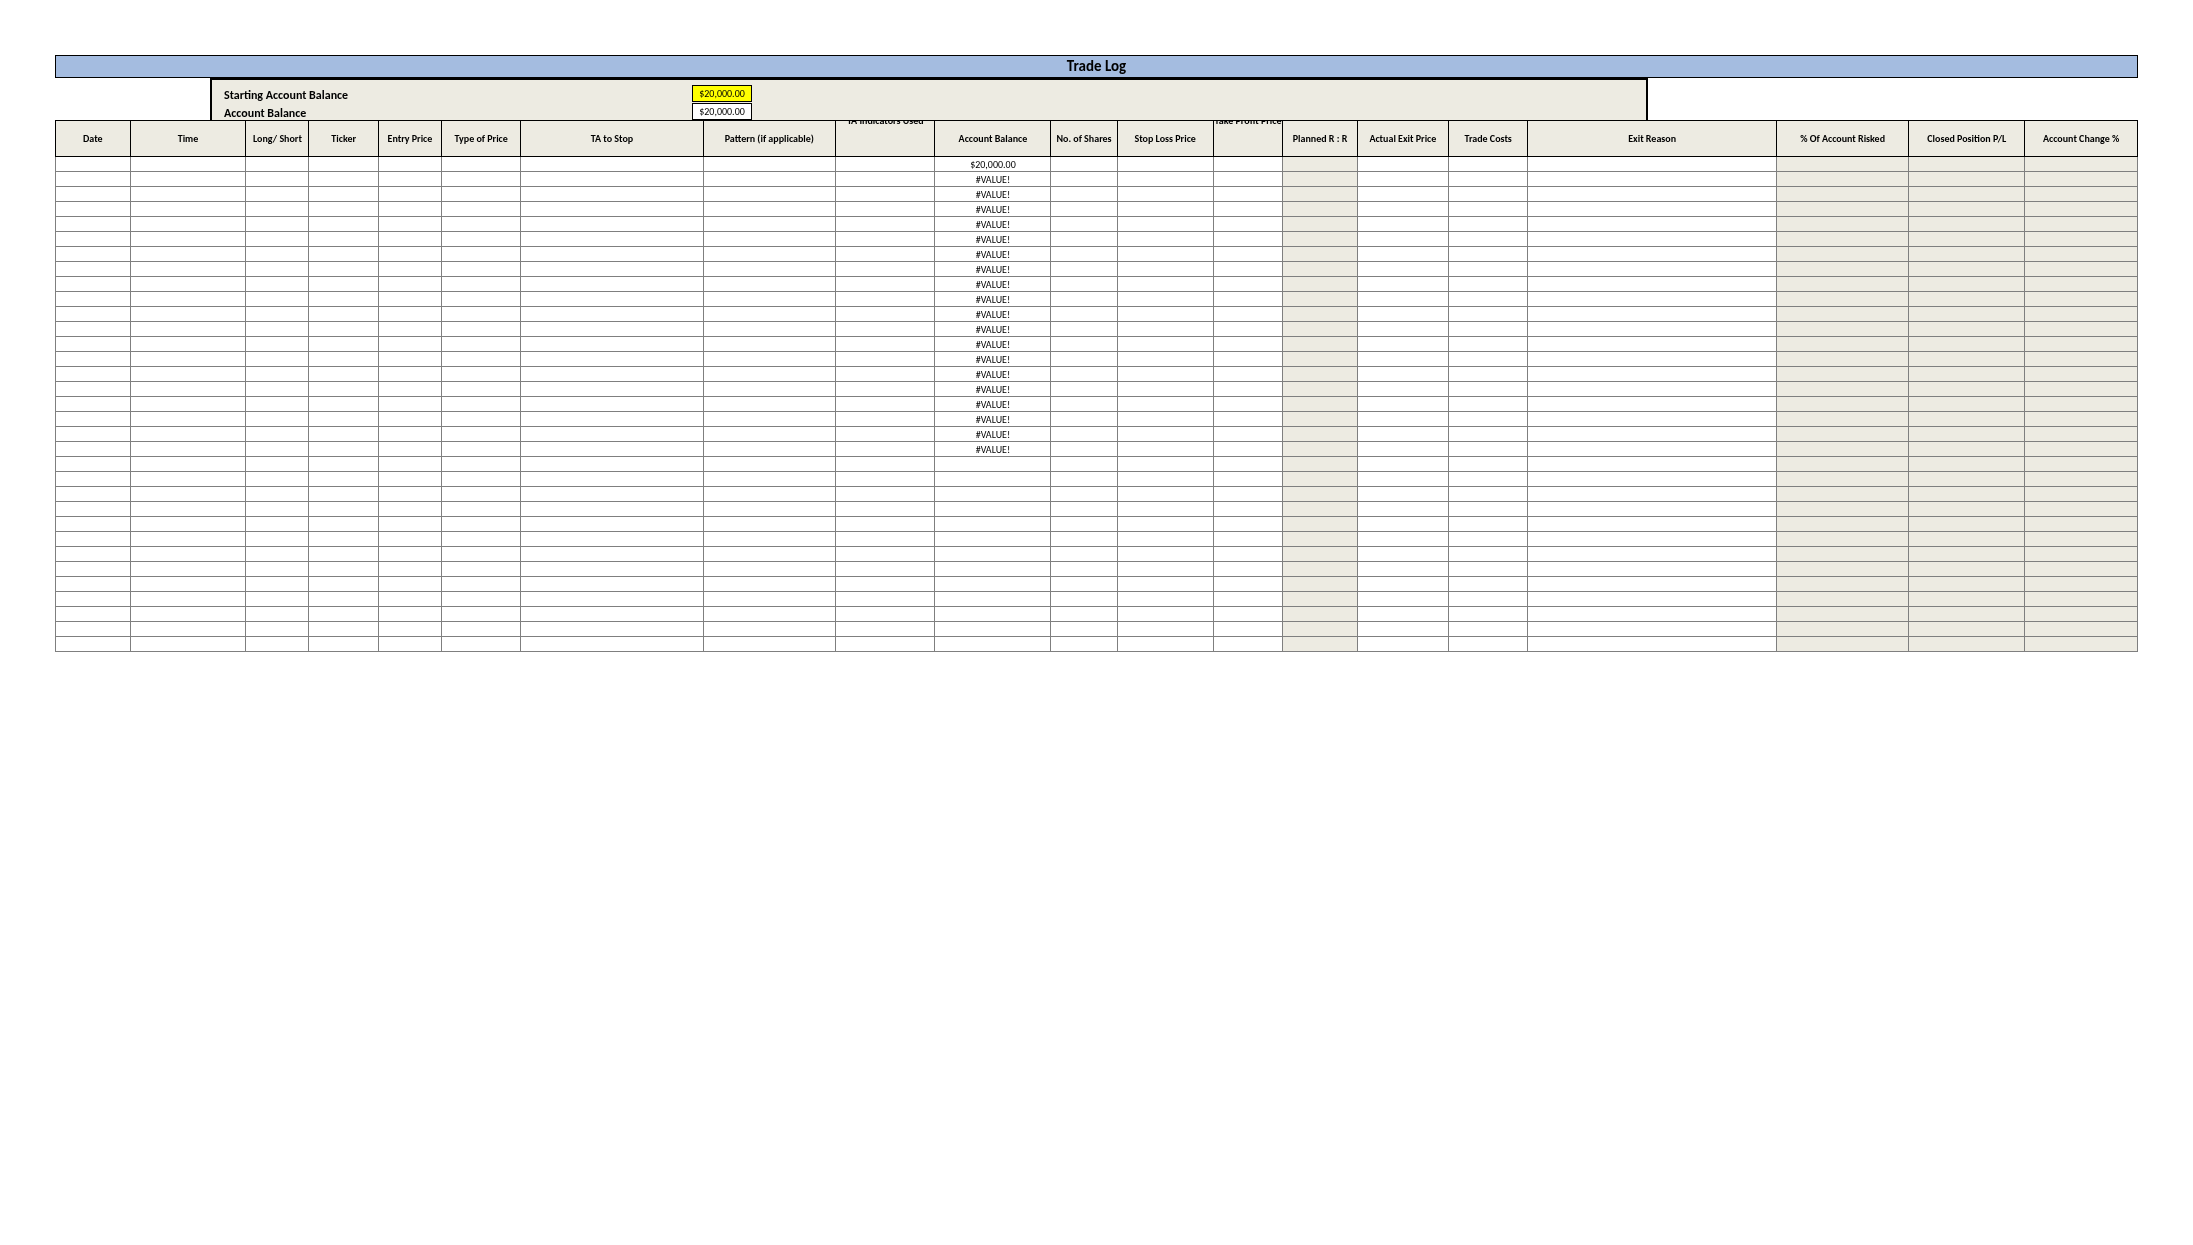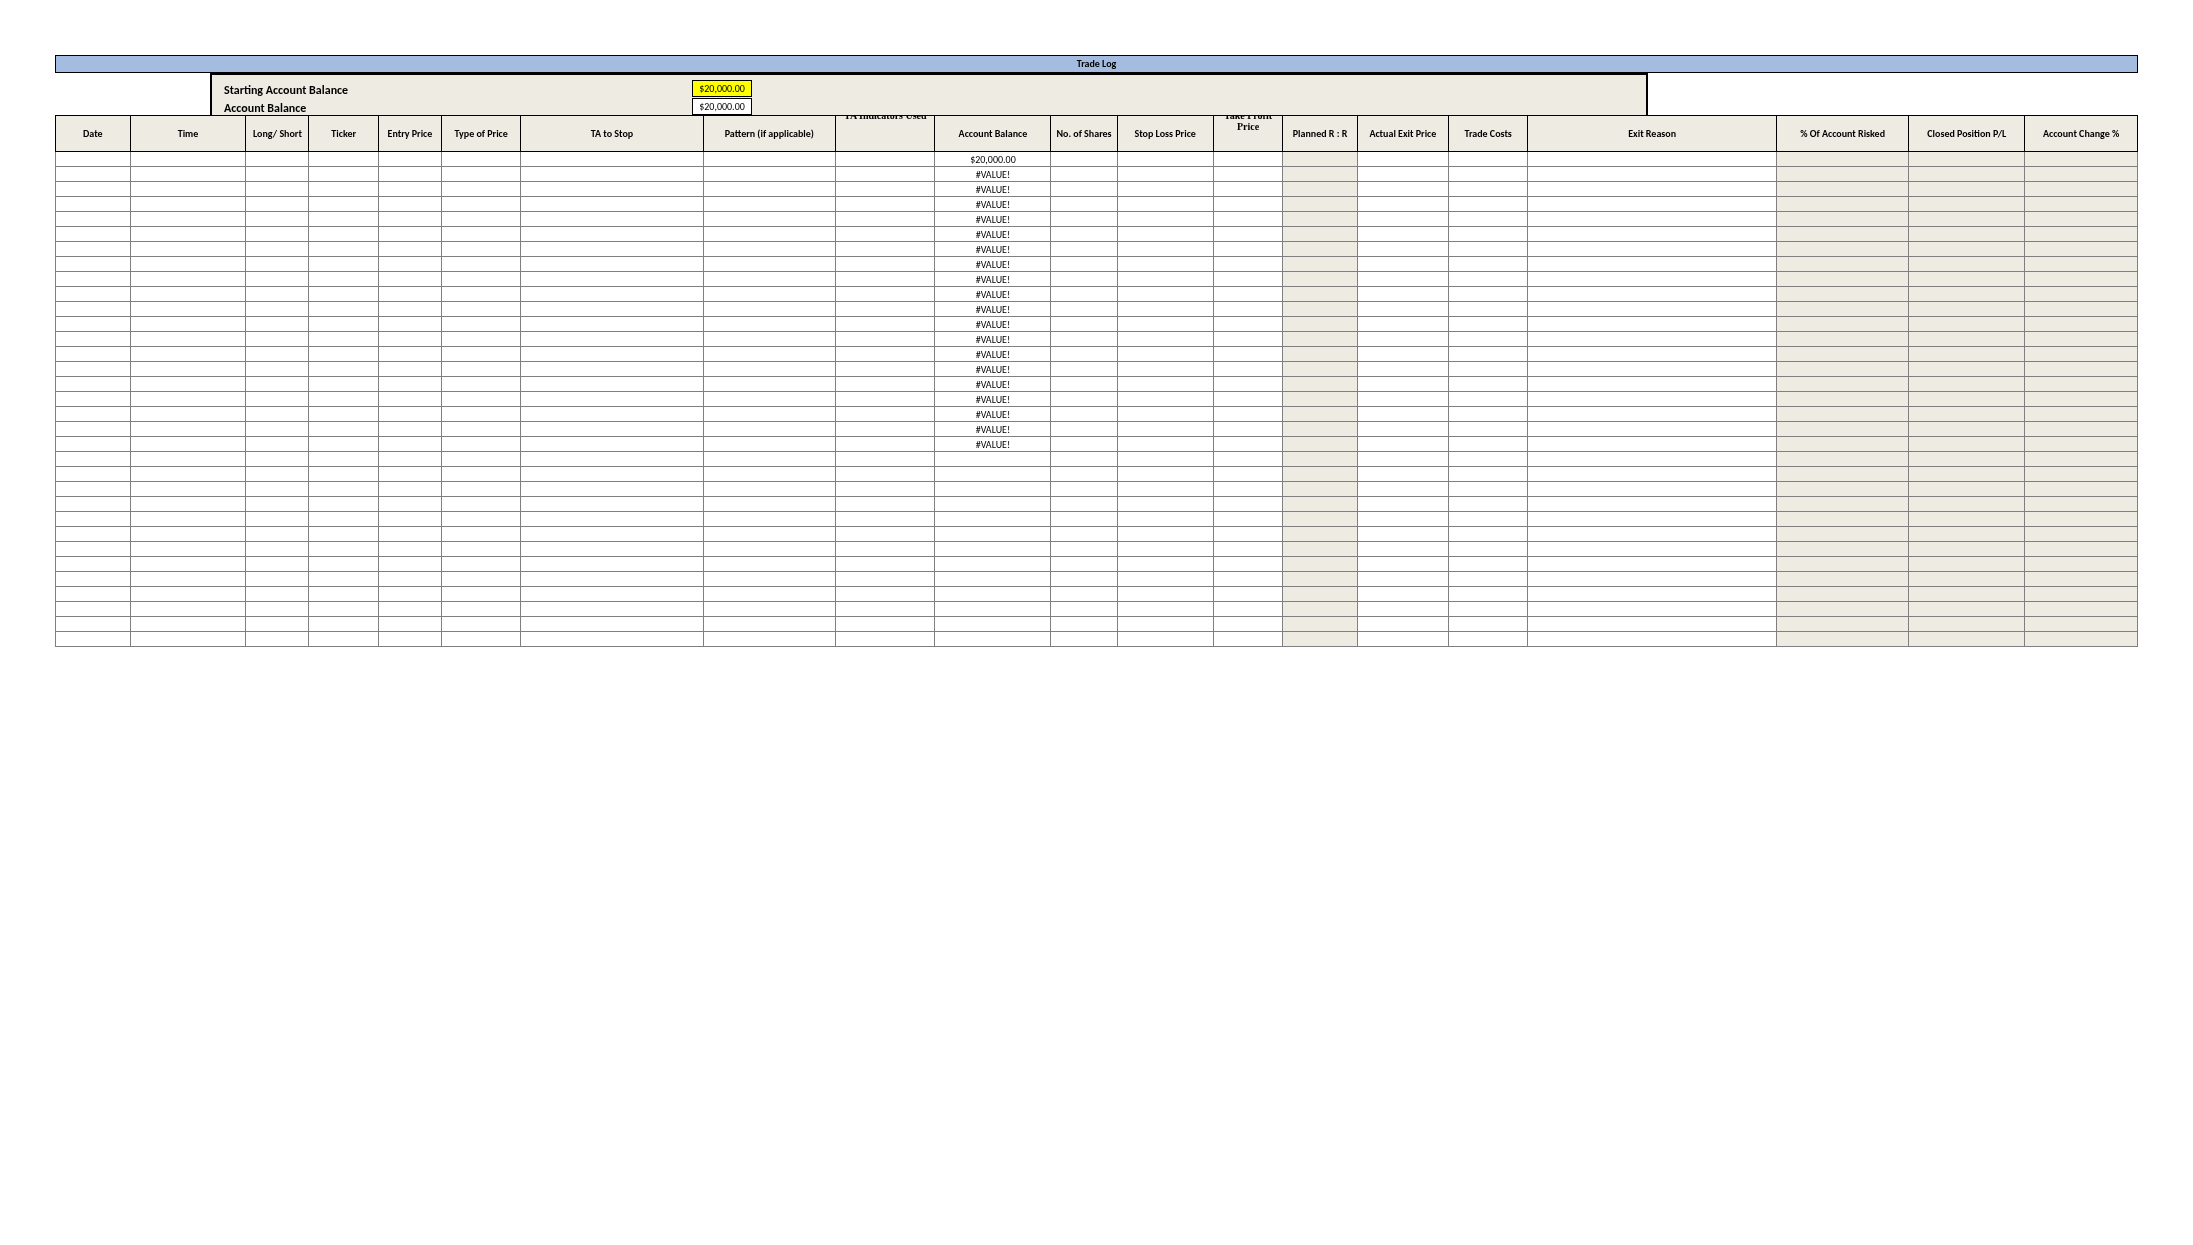--- a/index.html
+++ b/index.html
@@ -12,21 +12,21 @@
     color: #000;
   }
   .sheet {
     width: 100%;
   }
   .title-bar {
     background: #a4bce0;
     border: 1px solid #000;
     text-align: center;
     font-weight: bold;
-    font-size: 10px;
+    font-size: 15px;
     padding: 1px 0 2px;
   }
   .summary-wrap {
     display: flex;
   }
   .summary-left-blank {
     flex: 0 0 155px;
   }
   .summary-box {
     flex: 1;
@@ -72,21 +72,20 @@
     font-weight: bold;
     font-size: 10px;
     text-align: center;
     padding: 2px 2px;
     line-height: 1.1;
     height: 36px;
     overflow: hidden;
   }
   .grid th.clip {
     position: relative;
-    font-family: Liberation Serif, serif;
   }
   .grid th.clip .clip-inner {
     position: absolute;
     left: 0; right: 0;
     top: -6px;
   }
   .grid td {
     border: 1px solid #7f7f7f;
     height: 15px;
     padding: 0 2px;

